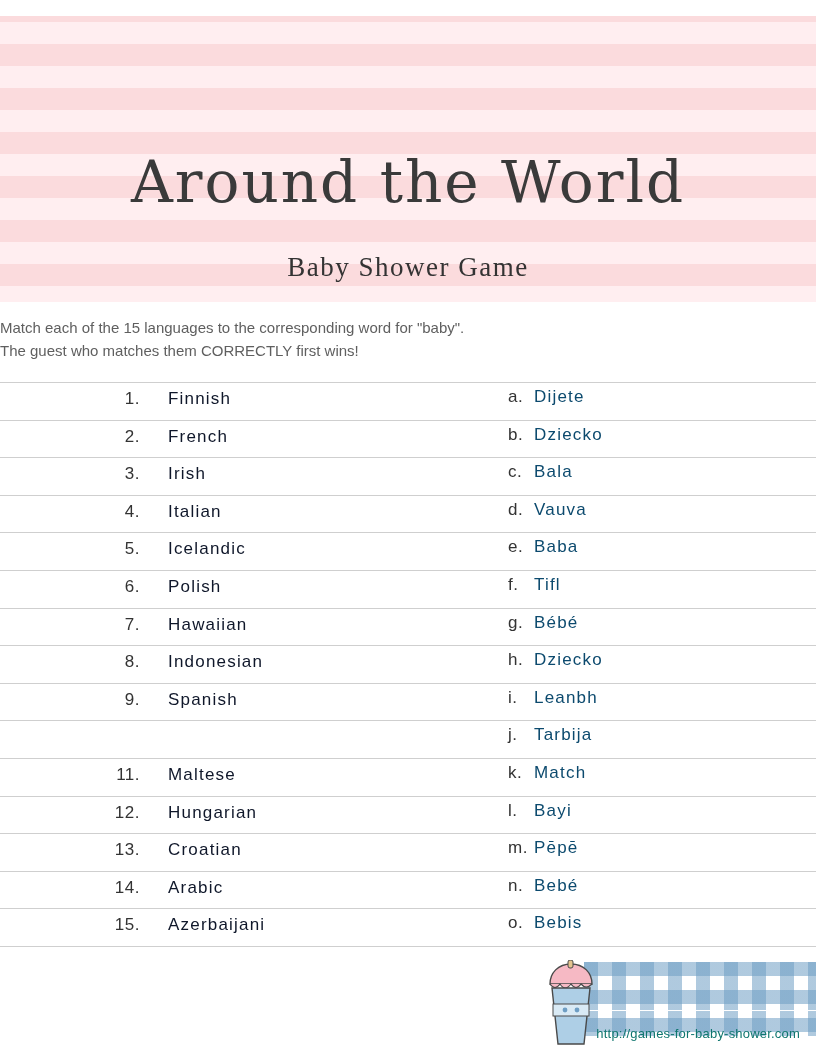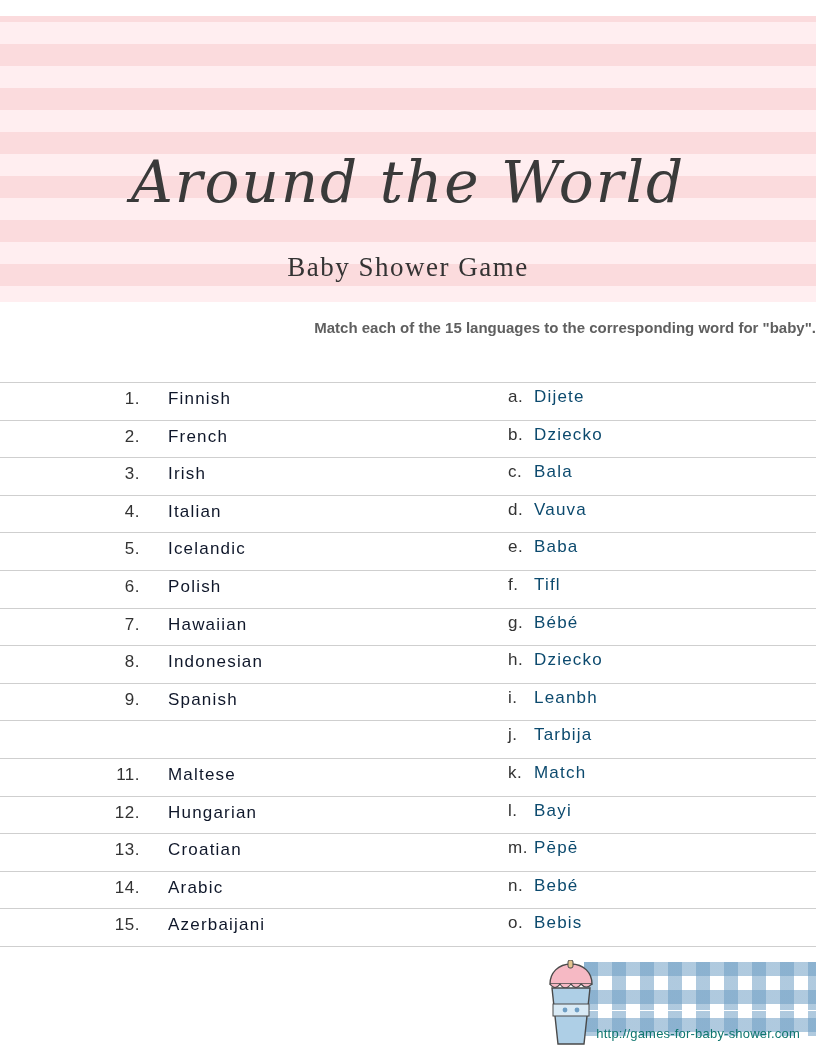--- a/index.html
+++ b/index.html
@@ -46,21 +46,20 @@
     background: #ffffff;
   }
 
   .title-script {
     position: absolute;
     left: 0;
     top: 152px;
     width: 816px;
     text-align: center;
     font-family: "DejaVu Serif", serif;
-    font-style: italic;
     font-weight: normal;
     font-size: 58px;
     letter-spacing: 2px;
     color: #3a3a3a;
     line-height: 1.05;
   }
 
   .title-sub {
     position: absolute;
     left: 0;
@@ -72,25 +71,24 @@
     letter-spacing: 1.5px;
     color: #333333;
   }
 
   
   .instructions {
     position: absolute;
     left: 0;
     top: 316px;
     width: 816px;
-    text-align: right;
+    text-align: left;
     color: #5f5f5f;
     font-size: 15px;
     line-height: 23px;
-    font-weight: bold;
   }
   .instructions div {
     white-space: nowrap;
   }
 
   
   .lists {
     position: absolute;
     left: 0;
     top: 382px;
@@ -200,20 +198,21 @@
   <div class="banner">
     <div class="banner-white-top"></div>
   </div>
 
   <div class="title-script">Around the World</div>
 
   <div class="title-sub">Baby Shower Game</div>
 
   <div class="instructions">
     <div>Match each of the 15 languages to the corresponding word for "baby".</div>
+    <div>The guest who matches them CORRECTLY first wins!</div>
   </div>
 
   <div class="lists">
 
     <div class="row">
       <div class="left-cell">
         <span class="num">1.</span>
         <span class="lang">Finnish</span>
       </div>
       <div class="right-cell">

